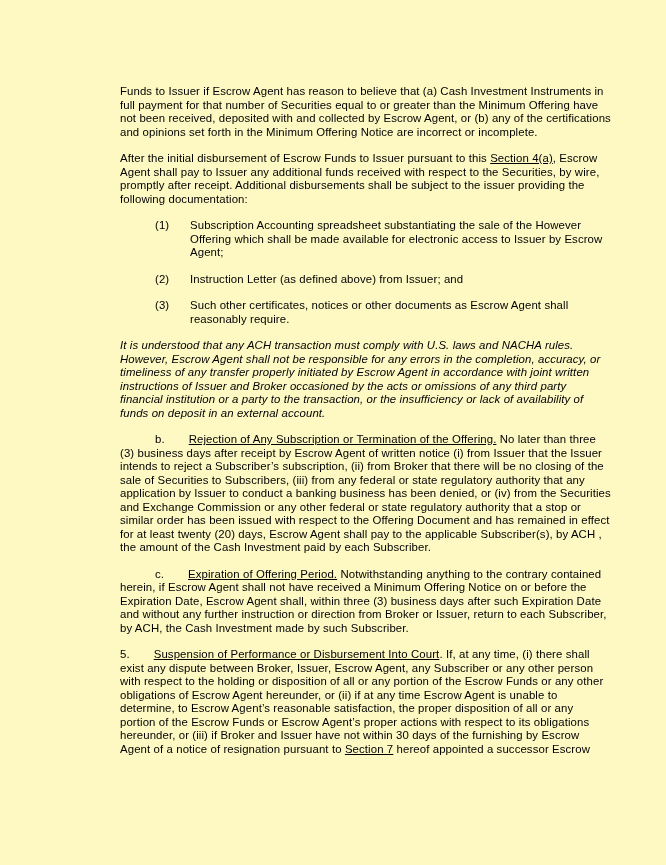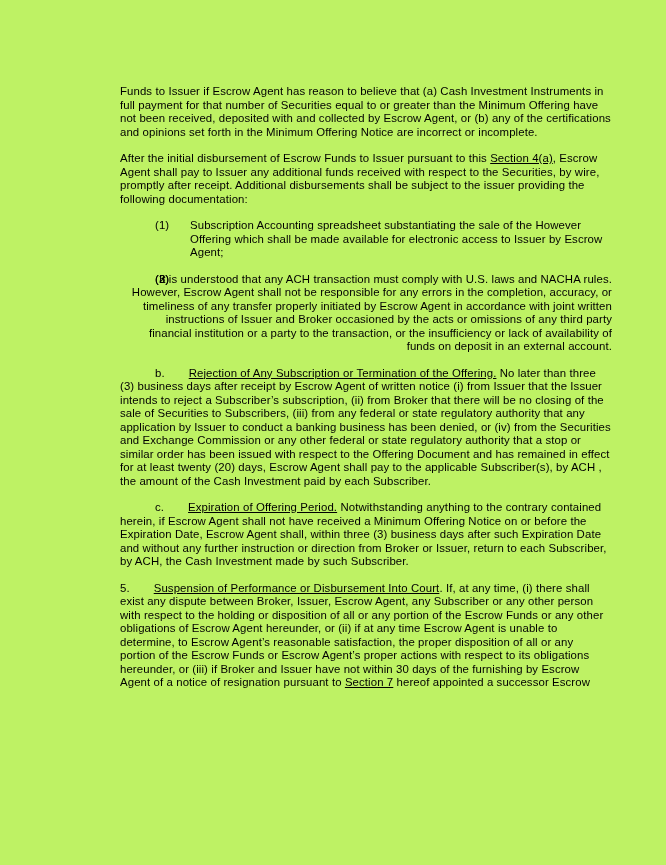--- a/index.html
+++ b/index.html
@@ -11,21 +11,21 @@
     width: 666px;
     height: 865px;
     overflow: hidden;
     font-family: "Liberation Sans", "DejaVu Sans", sans-serif;
     color: #000000;
   }
   .page {
     box-sizing: border-box;
     width: 666px;
     height: 865px;
-    background: #bef264;
+    background: #fef9c3;
     padding: 85px 54px 40px 120px;
   }
   .doc {
     font-size: 11.4px;
     line-height: 13.5px;
     text-align: left;
     letter-spacing: 0.1px;
   }
   .doc p {
     margin: 0 0 13px 0;
@@ -44,21 +44,21 @@
   }
   .tab {
     display: inline-block;
     width: 24px;
   }
   .u {
     text-decoration: underline;
     text-align: right;
   }
   .italic {
-    text-align: right;
+    font-style: italic;
   }
 </style>
 </head>
 <body>
 
 <div class="page">
   <div class="doc">
 
     <p>
       <span>Funds to Issuer if Escrow Agent has reason to believe that (a) Cash Investment Instruments in full payment for that number of Securities equal to or greater than the Minimum Offering have not been received, deposited with and collected by Escrow Agent, or (b) any of the certifications and opinions set forth in the Minimum Offering Notice are incorrect or incomplete.</span>
@@ -68,24 +68,26 @@
       <span>After the initial disbursement of Escrow Funds to Issuer pursuant to this </span><span class="u">Section 4(a)</span><span>, Escrow Agent shall pay to Issuer any additional funds received with respect to the Securities, by wire, promptly after receipt. Additional disbursements shall be subject to the issuer providing the following documentation:</span>
     </p>
 
     <div class="list-item">
       <span class="num">(1)</span>
       <span>Subscription Accounting spreadsheet substantiating the sale of the However Offering which shall be made available for electronic access to Issuer by Escrow Agent;</span>
     </div>
 
     <div class="list-item">
       <span class="num">(2)</span>
+      <span>Instruction Letter (as defined above) from Issuer; and</span>
     </div>
 
     <div class="list-item">
       <span class="num">(3)</span>
+      <span>Such other certificates, notices or other documents as Escrow Agent shall reasonably require.</span>
     </div>
 
     <p class="italic">
       <span>It is understood that any ACH transaction must comply with U.S. laws and NACHA rules. However, Escrow Agent shall not be responsible for any errors in the completion, accuracy, or timeliness of any transfer properly initiated by Escrow Agent in accordance with joint written instructions of Issuer and Broker occasioned by the acts or omissions of any third party financial institution or a party to the transaction, or the insufficiency or lack of availability of funds on deposit in an external account.</span>
     </p>
 
     <p class="indent-first">
       <span>b.</span><span class="tab"></span><span class="u">Rejection of Any Subscription or Termination of the Offering.</span><span> No later than three (3) business days after receipt by Escrow Agent of written notice (i) from Issuer that the Issuer intends to reject a Subscriber’s subscription, (ii) from Broker that there will be no closing of the sale of Securities to Subscribers, (iii) from any federal or state regulatory authority that any application by Issuer to conduct a banking business has been denied, or (iv) from the Securities and Exchange Commission or any other federal or state regulatory authority that a stop or similar order has been issued with respect to the Offering Document and has remained in effect for at least twenty (20) days, Escrow Agent shall pay to the applicable Subscriber(s), by ACH , the amount of the Cash Investment paid by each Subscriber.</span>
     </p>
 

